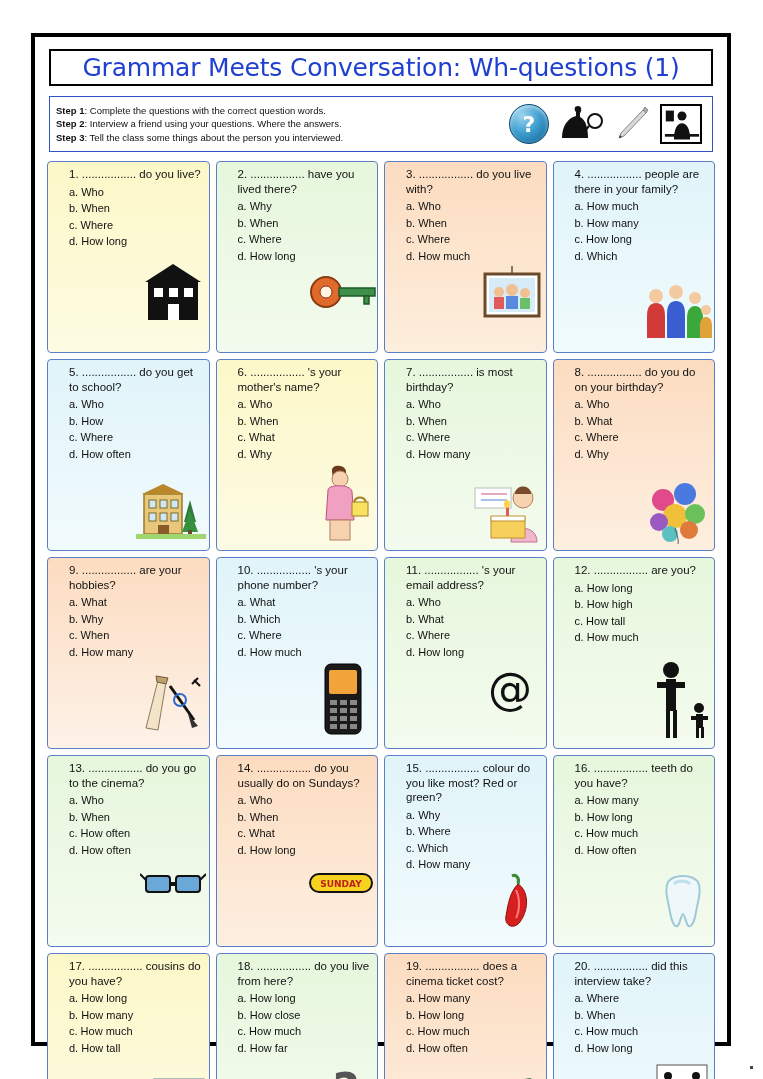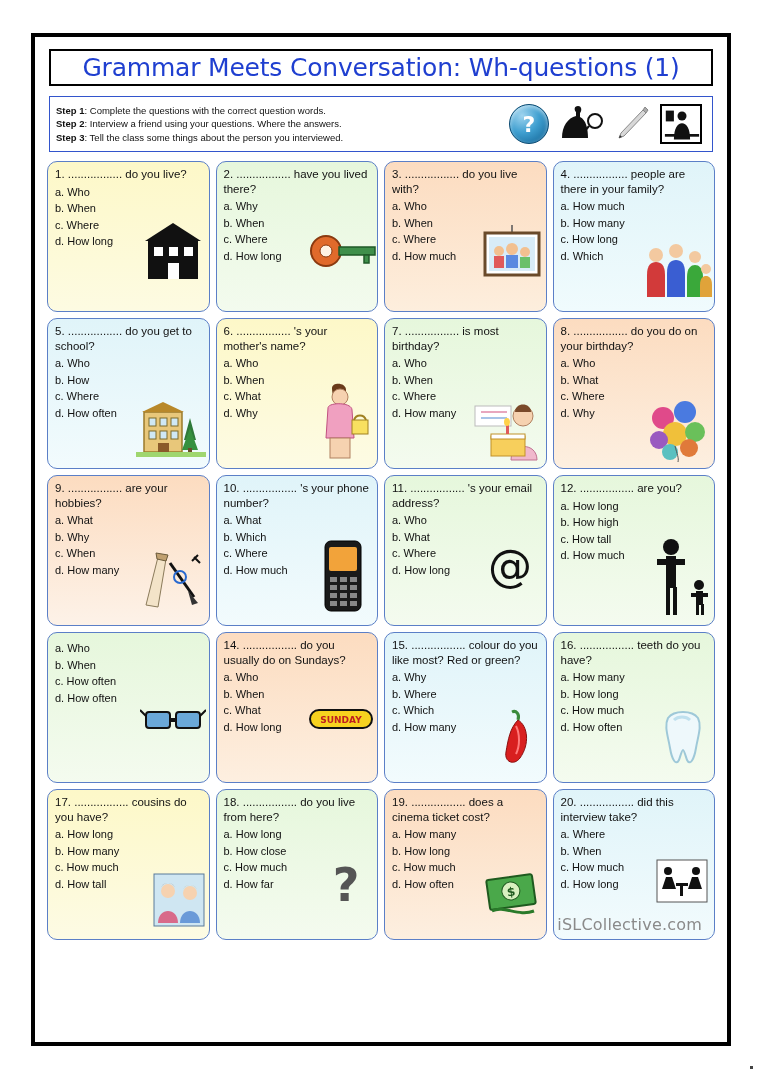--- a/index.html
+++ b/index.html
@@ -92,23 +92,23 @@
   }
   
   .grid {
     margin: 9px 6px 0 6px;
     display: grid;
     grid-template-columns: repeat(4, 1fr);
     gap: 6px 6px;
   }
   .card {
     border: 1px solid #5b7fc7;
-    border-radius: 10px;
-    height: 151px;
-    padding: 5px 6px 4px 7px;
+    border-radius: 4px;
+    height: 192px;
+    padding: 5px 6px 4px 21px;
     position: relative;
     overflow: hidden;
   }
   .q-text {
     font-size: 11.5px;
     color: #111111;
     line-height: 14.5px;
     margin-bottom: 2px;
     position: relative;
     z-index: 3;
@@ -461,20 +461,21 @@
           </div>
           <div class="opts">
             <div class="opt">a. How long</div>
             <div class="opt">b. How high</div>
             <div class="opt">c. How tall</div>
             <div class="opt">d. How much</div>
           </div>
         </div>
 
         <div class="card" style="background:linear-gradient(#e6f7dc,#f4fbef)">
+          <div class="q-text"><span>13.</span> <span>................. do you go to the cinema?</span></div>
           <div class="art" style="width:66px;height:46px;bottom:36px">
             <svg viewBox="0 0 66 46" width="66" height="46">
               <rect x="6" y="12" width="24" height="16" rx="3" fill="#6aa8d8" stroke="#111" stroke-width="2"></rect>
               <rect x="36" y="12" width="24" height="16" rx="3" fill="#6aa8d8" stroke="#111" stroke-width="2"></rect>
               <rect x="30" y="18" width="6" height="4" fill="#111"></rect>
               <path d="M6 16 L0 10" stroke="#111" stroke-width="2"></path>
               <path d="M60 16 L66 10" stroke="#111" stroke-width="2"></path>
             </svg>
           </div>
           <div class="opts">

